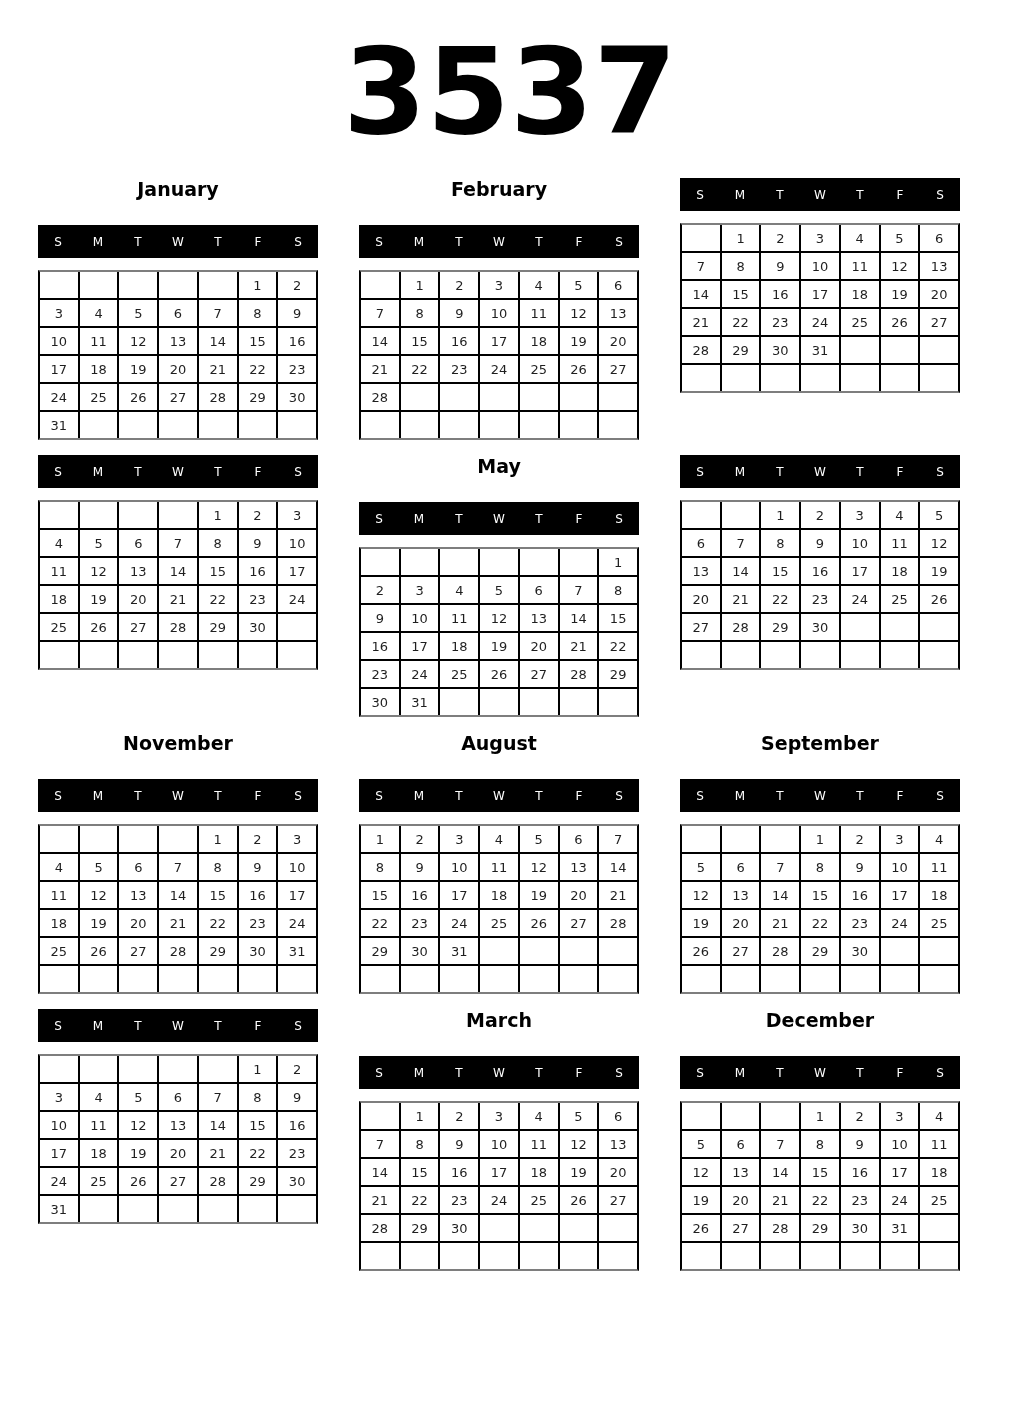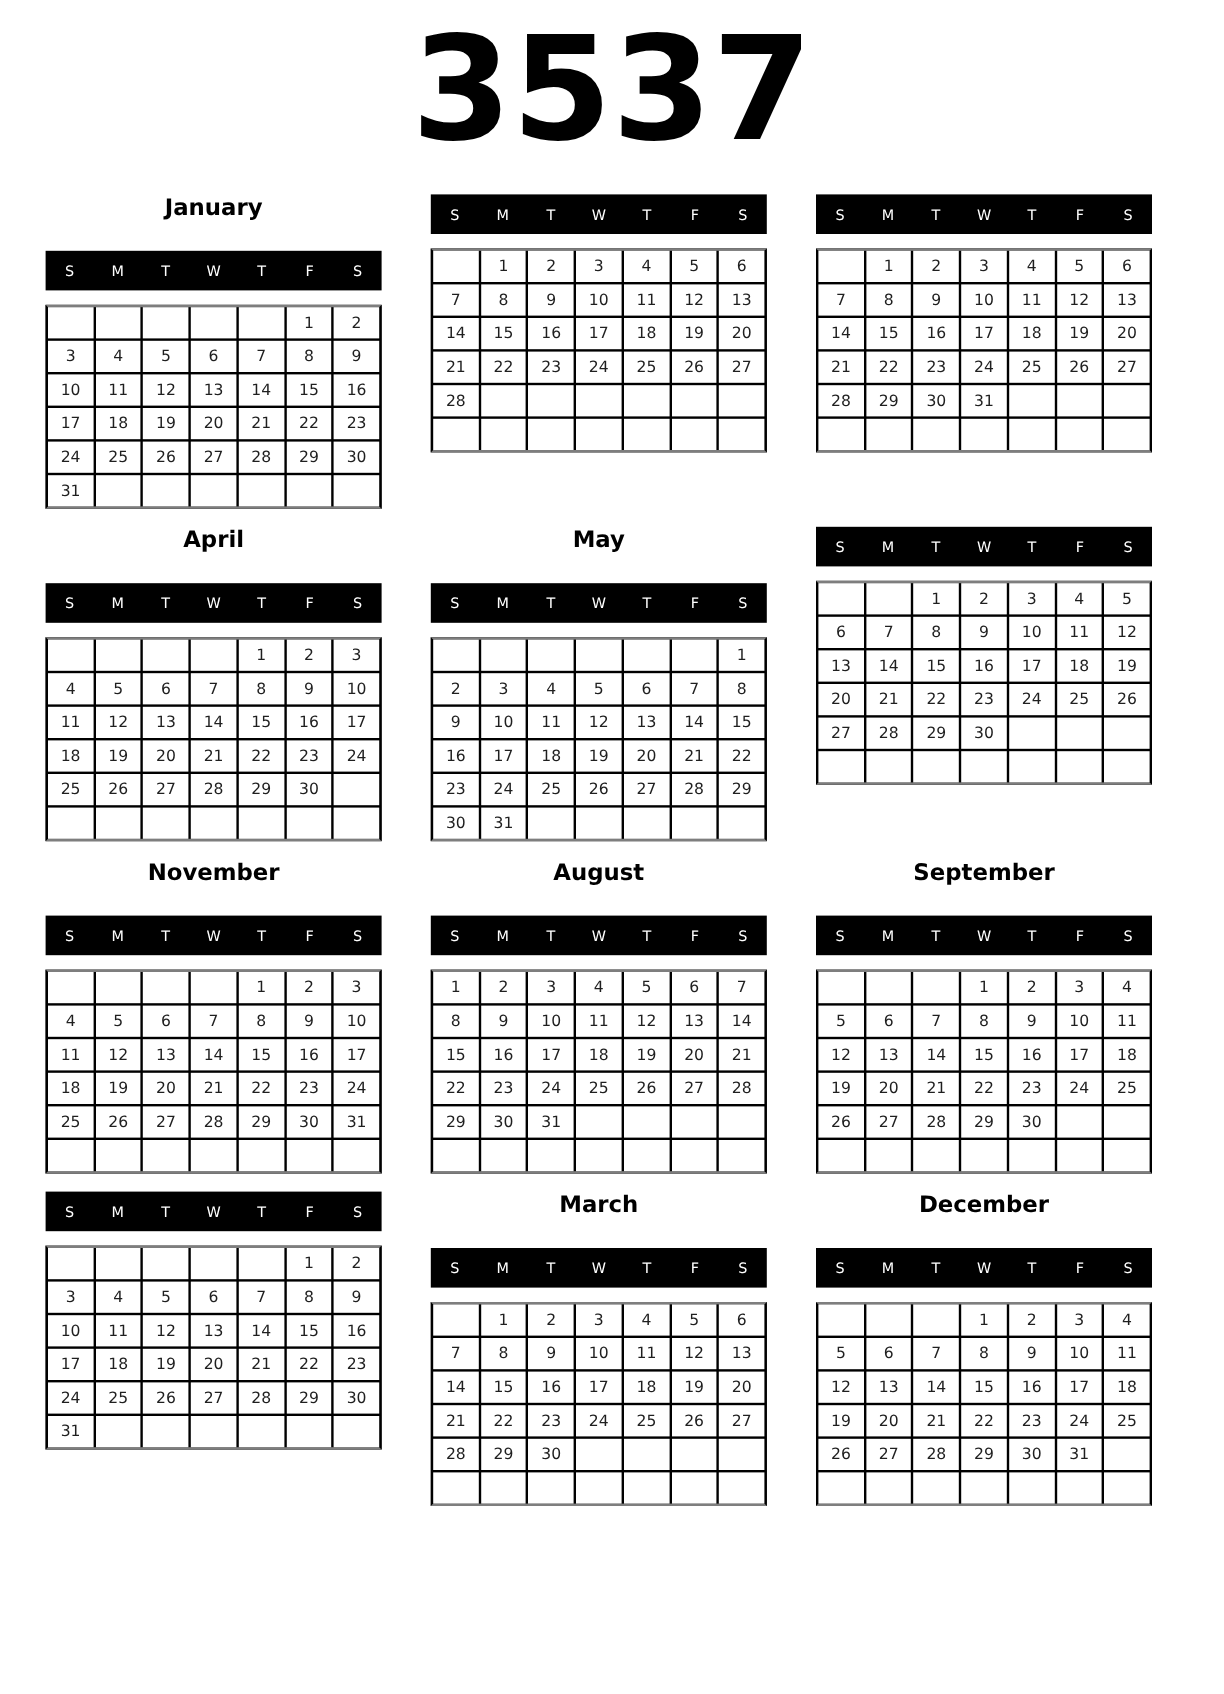--- a/index.html
+++ b/index.html
@@ -6,21 +6,21 @@
   body {
     width: 1020px; height: 1412px;
     font-family: "DejaVu Sans", "Liberation Sans", sans-serif;
   }
   .page { width: 1020px; height: 1412px; background: #ffffff; overflow: hidden; }
   .year-title {
     text-align: center;
     font-weight: bold;
     font-size: 120px;
     line-height: 1.0;
-    padding-top: 16px;
+    padding-top: 32px;
     color: #000000;
     height: 124px;
   }
   .months {
     width: 944px;
     margin: 22px auto 0 auto;
     display: grid;
     grid-template-columns: repeat(3, 302px);
     column-gap: 19px;
     row-gap: 15px;
@@ -124,20 +124,21 @@
           <div class="cell"></div>
           <div class="cell"></div>
           <div class="cell"></div>
           <div class="cell"></div>
           <div class="cell"></div>
           <div class="cell"></div>
         </div>
   </div>
 
   <div class="month">
+    <div class="month-name">February</div>
     <div class="dow-header">
           <div class="dow">S</div>
           <div class="dow">M</div>
           <div class="dow">T</div>
           <div class="dow">W</div>
           <div class="dow">T</div>
           <div class="dow">F</div>
           <div class="dow">S</div>
         </div>
     <div class="grid">
@@ -236,21 +237,20 @@
           <div class="cell"></div>
           <div class="cell"></div>
           <div class="cell"></div>
           <div class="cell"></div>
           <div class="cell"></div>
           <div class="cell"></div>
         </div>
   </div>
 
   <div class="month">
-    <div class="month-name">April</div>
     <div class="dow-header">
           <div class="dow">S</div>
           <div class="dow">M</div>
           <div class="dow">T</div>
           <div class="dow">W</div>
           <div class="dow">T</div>
           <div class="dow">F</div>
           <div class="dow">S</div>
         </div>
     <div class="grid">

